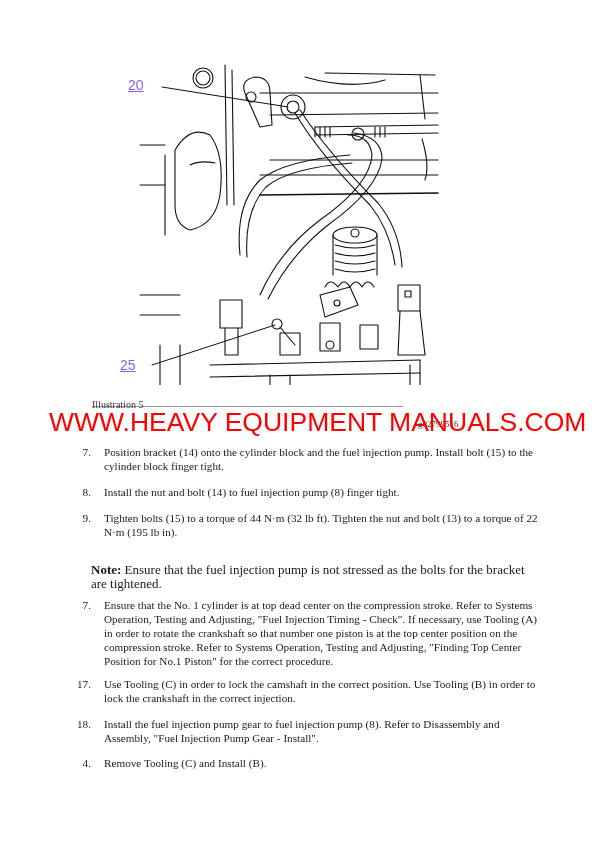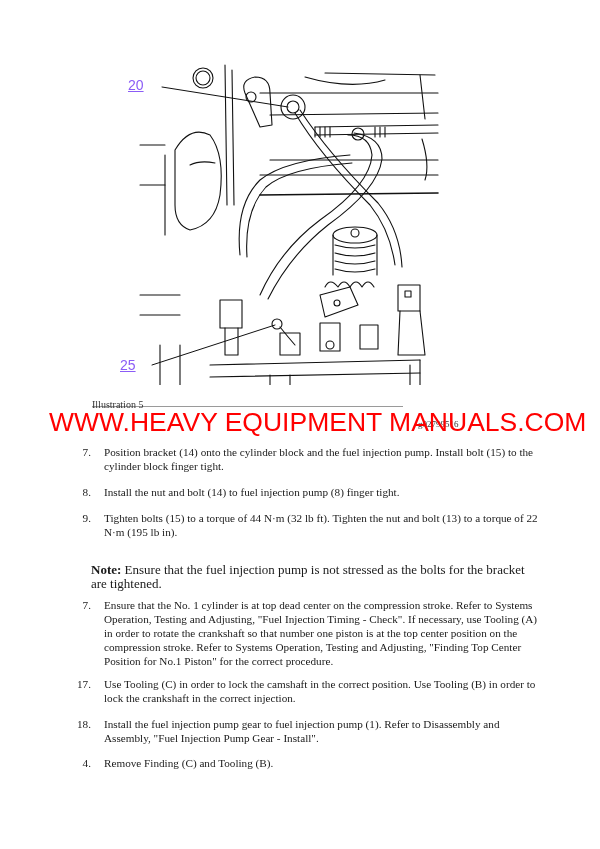--- a/index.html
+++ b/index.html
@@ -214,19 +214,19 @@
   <div class="step" style="top:153px;">
     <span class="step-num">7.</span>
     <span class="step-text">Ensure that the No. 1 cylinder is at top dead center on the compression stroke. Refer to Systems Operation, Testing and Adjusting, "Fuel Injection Timing - Check". If necessary, use Tooling (A) in order to rotate the crankshaft so that number one piston is at the top center position on the compression stroke. Refer to Systems Operation, Testing and Adjusting, "Finding Top Center Position for No.1 Piston" for the correct procedure.</span>
   </div>
   <div class="step" style="top:232px;">
     <span class="step-num">17.</span>
     <span class="step-text">Use Tooling (C) in order to lock the camshaft in the correct position. Use Tooling (B) in order to lock the crankshaft in the correct injection.</span>
   </div>
   <div class="step" style="top:272px;">
     <span class="step-num">18.</span>
-    <span class="step-text">Install the fuel injection pump gear to fuel injection pump (1). Refer to Disassembly and Assembly, "Fuel Injection Pump Gear - Install".</span>
+    <span class="step-text">Install the fuel injection pump gear to fuel injection pump (8). Refer to Disassembly and Assembly, "Fuel Injection Pump Gear - Install".</span>
   </div>
   <div class="step" style="top:311px;">
     <span class="step-num">4.</span>
-    <span class="step-text">Remove Finding (C) and Tooling (B).</span>
+    <span class="step-text">Remove Tooling (C) and Install (B).</span>
   </div>
 </div>
 
 </body></html>

